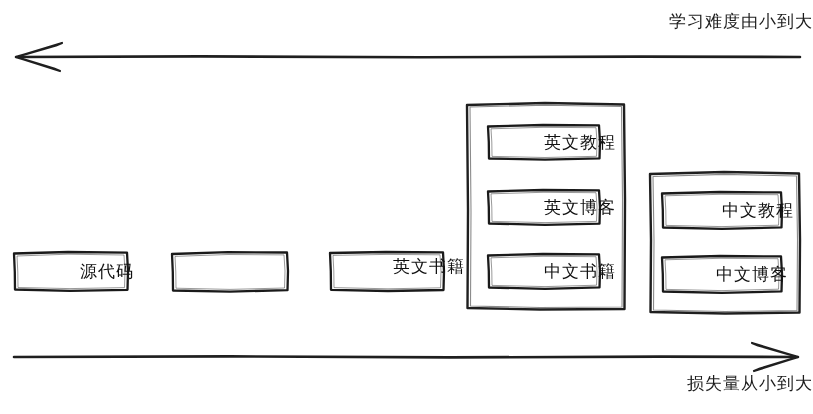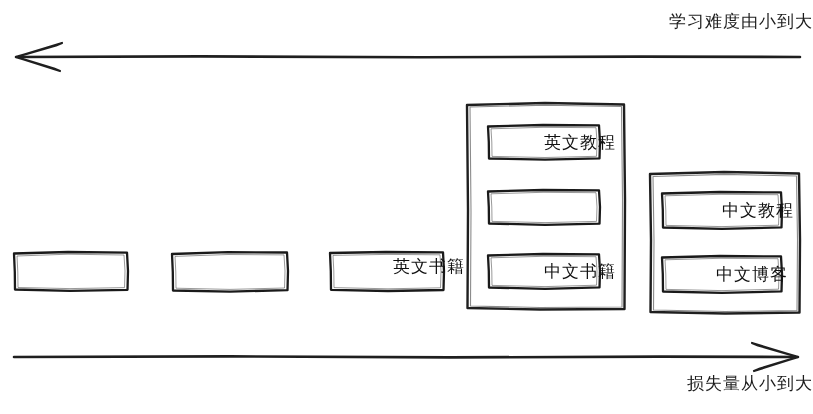--- a/index.html
+++ b/index.html
@@ -119,26 +119,28 @@
       <path d="M 662 193.5 L 662.8 210 L 663 227.5 L 722 228.8 L 781.5 227.4 L 782 210 L 781 192.4 L 720 192 Z" fill="#ffffff" stroke="#1a1a1a" stroke-width="2.3" stroke-linejoin="round"></path>
       <path d="M 665 195.8 L 665.8 210 L 666 225.4 L 722 226.6 L 778.5 225.2 L 779 210 L 778 194.7 L 720 194.3 Z" fill="none" stroke="#333333" stroke-width="1" stroke-linejoin="round" opacity="0.5"></path>
     </g>
 
     <g>
       <path d="M 662 257.5 L 662.8 274 L 663 291.5 L 722 292.8 L 781.5 291.4 L 782 274 L 781 256.4 L 720 256 Z" fill="#ffffff" stroke="#1a1a1a" stroke-width="2.3" stroke-linejoin="round"></path>
       <path d="M 665 259.8 L 665.8 274 L 666 289.4 L 722 290.6 L 778.5 289.2 L 779 274 L 778 258.7 L 720 258.3 Z" fill="none" stroke="#333333" stroke-width="1" stroke-linejoin="round" opacity="0.5"></path>
     </g>
   </svg>
 
+  <div class="node-label" style="left:14px; top:252px; width:114px; height:38px;">源代码</div>
 
 
   <div class="node-label" style="left:336px; top:252px; width:114px; height:28px;text-align:right;">英文书籍</div>
 
   <div class="node-label" style="left:488px; top:125px; width:112px; height:34px;">英文教程</div>
 
+  <div class="node-label" style="left:488px; top:190px; width:112px; height:34px;">英文博客</div>
 
   <div class="node-label" style="left:662px; top:192px; width:120px; height:36px;">中文教程</div>
 
   <div class="node-label" style="left:488px; top:254px; width:112px; height:34px;">中文书籍</div>
 
   <div class="node-label" style="left:656px; top:256px; width:120px; height:36px;">中文博客</div>
 
   <div class="axis-caption" id="caption-bottom">损失量从小到大</div>
 
 </div>

